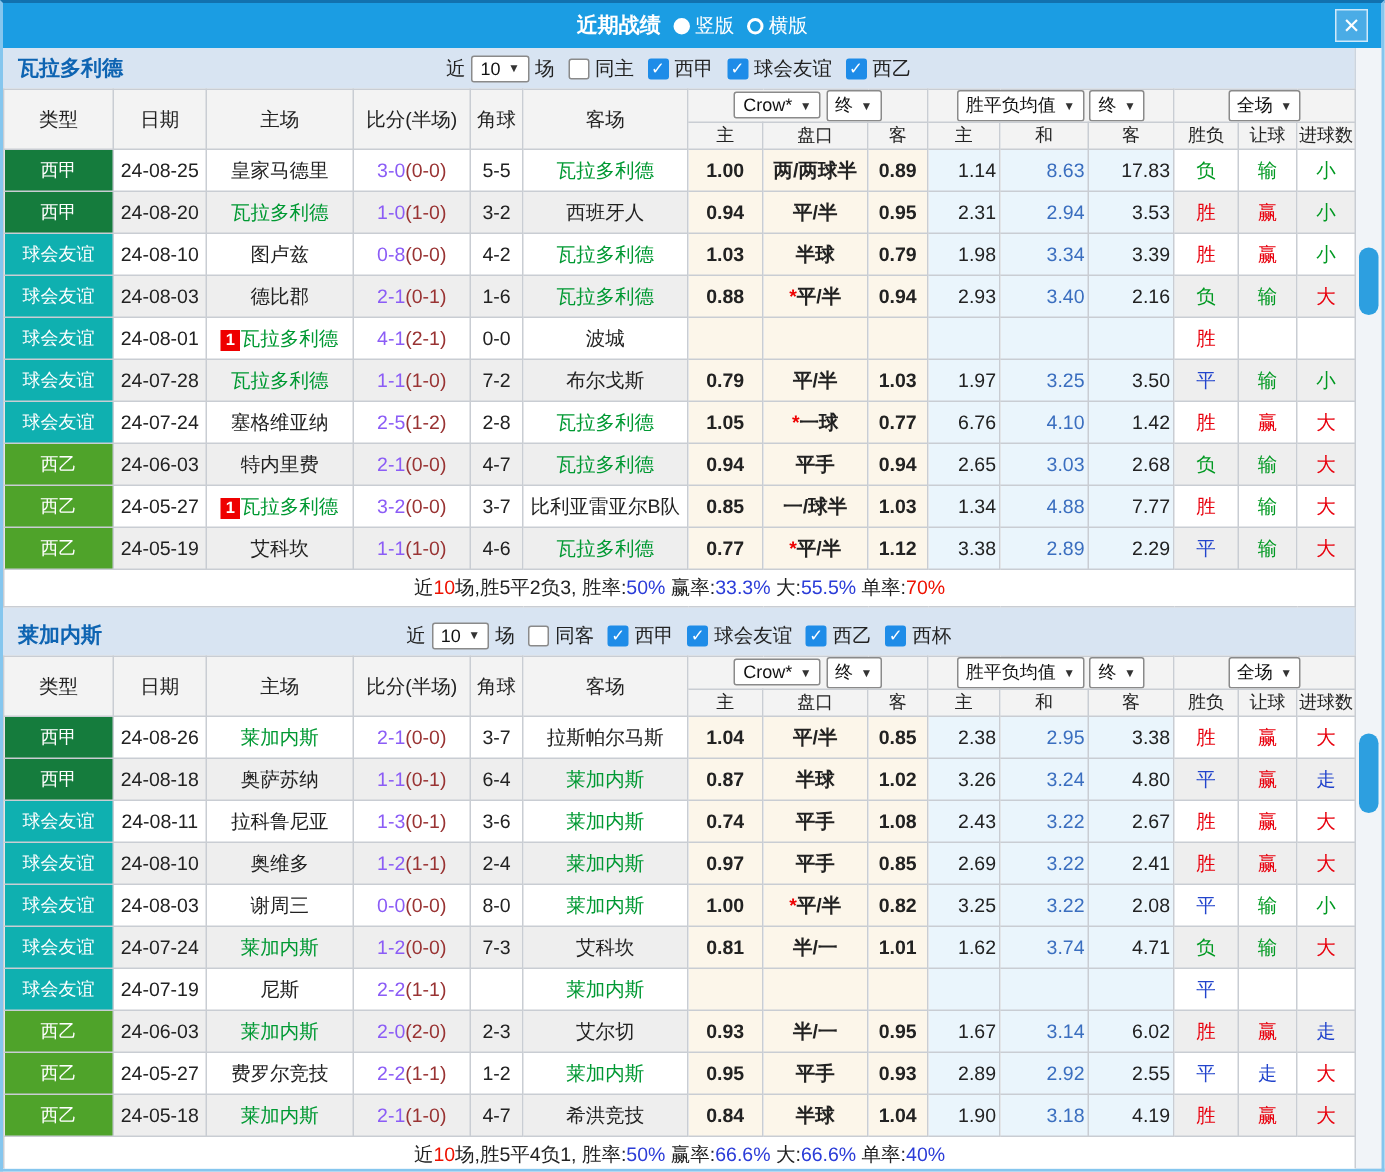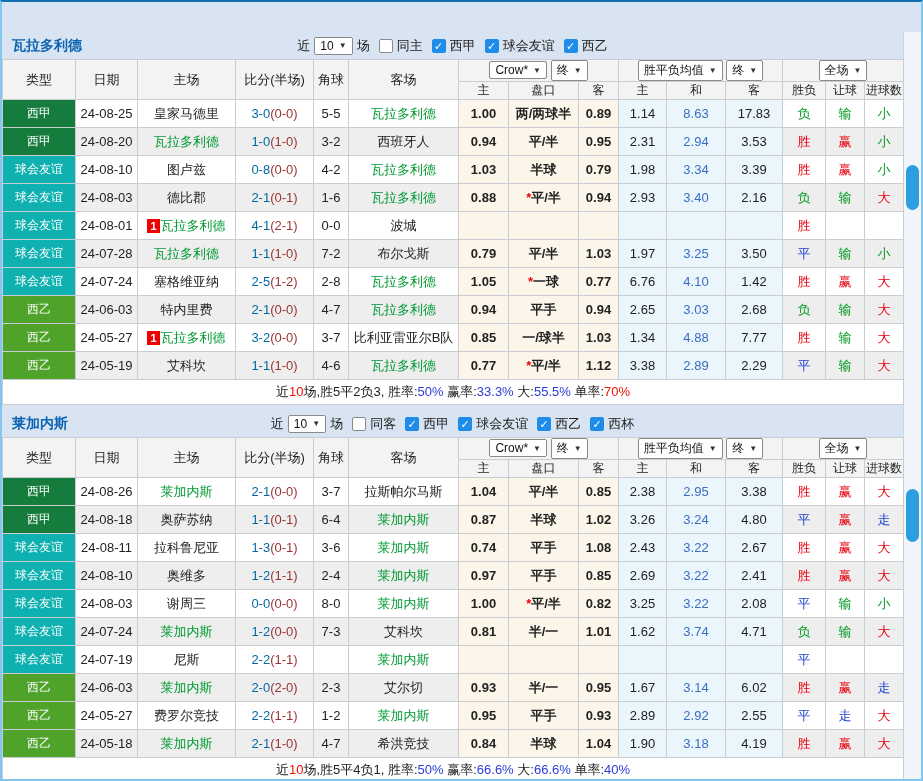--- a/index.html
+++ b/index.html
@@ -33,43 +33,51 @@
   table.grid { width:901px; table-layout:fixed; border-collapse:collapse; background:#fff; font-size:13px; color:#222; }
   table.grid th, table.grid td { border:1px solid #c9cdd3; text-align:center; overflow:hidden; white-space:nowrap; }
   table.grid th { background:#f3f3f3; font-weight:normal; font-size:13px; color:#222; }
   tr.hdr-top th { height:22px; }
   tr.hdr-sub th { height:18px; font-size:12px; }
   th.sub-hc { background:#fcf6ea; }
   th.sub-avg { background:#eaf5fc; }
   tbody td { height:28px; padding:0 2px; }
   tbody tr:nth-child(even) td { background:#eeeeee; }
   tbody td.c-hc { background:#fcf6ea !important;font-weight:bold; }
-  tbody td.c-avg { background:#eaf5fc !important; }
+  tbody td.c-avg { background:#eaf5fc !important;text-align:right; }
   td.type { font-size:12px; }
   .lg-laliga { background:#157c3d !important; color:#fff; }
   .lg-friendly { background:#0fb0b0 !important; color:#fff; }
   .lg-segunda { background:#4fa32a !important; color:#fff; }
   .focus { color:#009933; }
-  .sc { color:#0369a1; }
+  .sc { color:#8b5cf6; }
   .hf { color:#993333; }
   .card { display:inline-block; background:#ee0000; color:#fff; font-size:11px; font-weight:bold; padding:0 3px; margin-right:1px; line-height:14px; }
   .star { color:#ee0000; }
   td.avgmid { color:#3a6ebf; }
   .c-red { color:#e8000d; }
   .c-blue { color:#2244cc; }
   .c-green { color:#009922; }
   tr.summary td { height:25px; background:#fff !important; font-size:13px;text-align:center; }
   .sg-k { color:#222; } .sg-r { color:#ee1100; } .sg-b { color:#2b3cd8; }
   .gap { height:5px; }
 </style>
 </head>
 <body>
 
 <div id="win">
 
+  <div class="titlebar">
+    <span class="ttl">近期战绩</span>
+    <span class="radio sel"></span>
+    <span class="radiolbl">竖版</span>
+    <span class="radio"></span>
+    <span class="radiolbl">横版</span>
+    <span class="closebtn">✕</span>
+  </div>
 
   <div class="scrollbar">
     <span class="thumb" style="top:133px;height:45px;"></span>
     <span class="thumb" style="top:457px;height:53px;"></span>
   </div>
 
   <div class="main">
 
     <div class="controls">
       <span class="teamname">瓦拉多利德</span>

